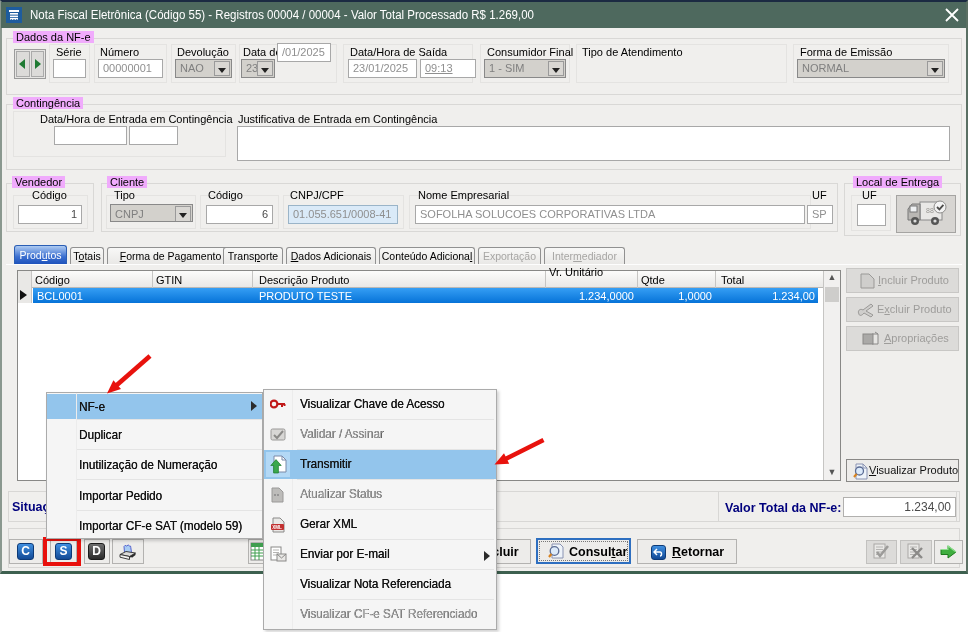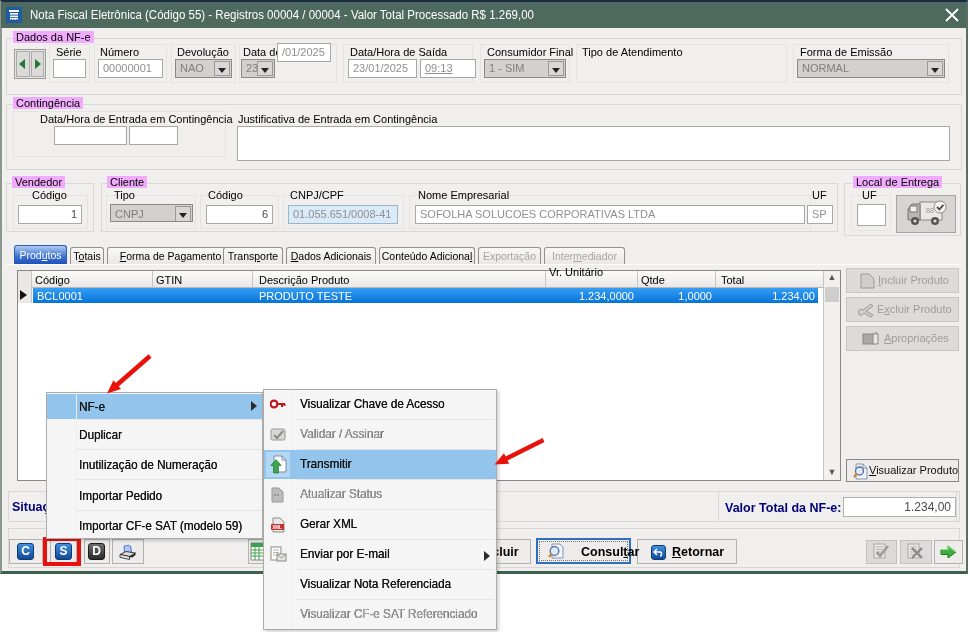--- a/index.html
+++ b/index.html
@@ -232,21 +232,21 @@
 <div class="btn" style="left:441px; top:539px; width:90px; height:25px; z-index:3;"></div>
 <div class="abs" style="left:477px; top:545px; font-size:12.5px; font-weight:bold; color:#000; z-index:4;">Excluir</div>
 
 <div class="abs" style="left:536px; top:538px; width:95px; height:26px; background:#edecea; border:2px solid #2e6fc0; z-index:3;"></div>
 <div class="abs" style="left:539px; top:541px; width:89px; height:20px; border:1px dotted #777; z-index:4;"></div>
 <svg class="abs" style="left:548px; top:543px; z-index:4;" width="16" height="16" viewBox="0 0 16 16">
   <path d="M4 1 H12 L15 4 V15 H4 Z" fill="#eef3f9" stroke="#8a93b2"></path>
   <circle cx="6.5" cy="8" r="4.3" fill="#dceafa" stroke="#5b6c94" stroke-width="1.3"></circle>
   <path d="M3.4 11 L1 14" stroke="#d8821e" stroke-width="2.2"></path>
 </svg>
-<div class="abs" style="left:569px; top:545px; font-size:12.5px; font-weight:bold; color:#000; z-index:4;margin-left:12px;">Consul<u>t</u>ar</div>
+<div class="abs" style="left:569px; top:545px; font-size:12.5px; font-weight:bold; color:#000; z-index:4;">Consul<u>t</u>ar</div>
 
 <div class="btn" style="left:637px; top:539px; width:100px; height:25px; z-index:3;"></div>
 <div class="abs" style="left:651px; top:545px; width:15px; height:15px; background:linear-gradient(#3f8fe0,#134a96); border:1px solid #0d3a77; border-radius:3px; z-index:4;"></div>
 <svg class="abs" style="left:653px; top:548px; z-index:5;" width="11" height="9" viewBox="0 0 11 9">
       <path d="M4 1 L1 4 L4 7 M1 4 H7 C9 4 9 8 7 8" stroke="#fff" stroke-width="1.5" fill="none"></path>
     </svg>
 <div class="abs" style="left:672px; top:545px; font-size:12.5px; font-weight:bold; color:#000; z-index:4;"><u>R</u>etornar</div>
 
 <div class="btn" style="left:866px; top:540px; width:31px; height:24px; background:#dcdbd9; border-color:#c2c1bf; z-index:3;"></div>
 <svg class="abs" style="left:872px; top:543px; z-index:4;" width="19" height="18" viewBox="0 0 19 18">

